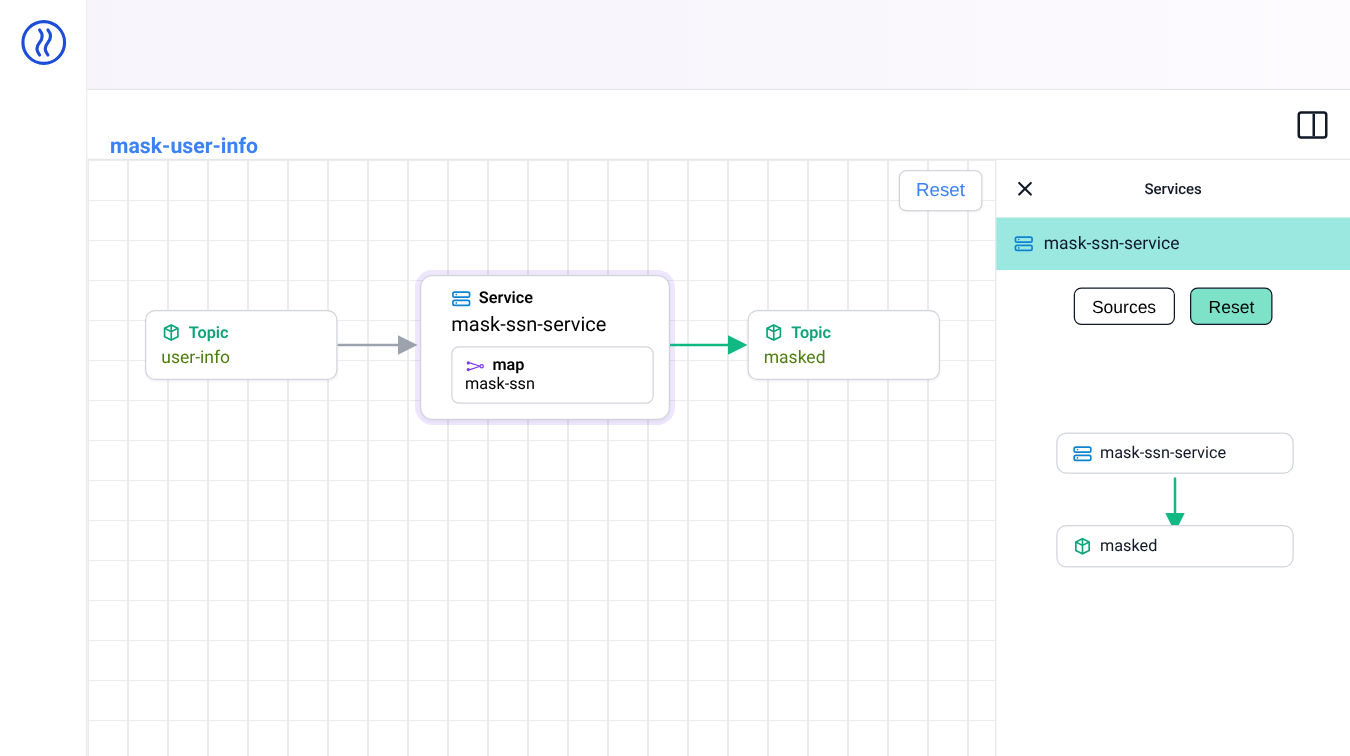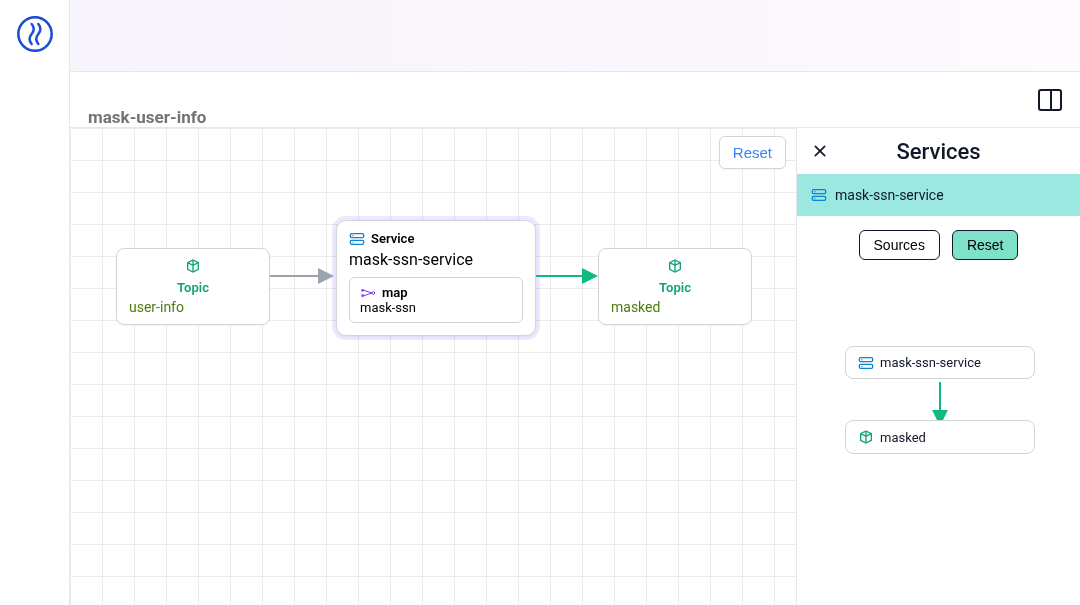--- a/index.html
+++ b/index.html
@@ -50,21 +50,21 @@
     border-bottom: 1px solid #e5e7eb;
     display: flex;
     align-items: center;
     padding: 0 18px;
     justify-content: space-between;
     background: #fff;
   }
   .title-bar h1 {
     font-size: 17px;
     font-weight: 700;
-    color: #737373;
+    color: #3b82f6;
     margin-top: 34px;
   }
   .panel-toggle {
     width: 24px;
     height: 22px;
     border: 2px solid #111827;
     border-radius: 3px;
     position: relative;
     cursor: pointer;
     background: #fff;
@@ -114,39 +114,38 @@
     padding: 9px 12px;
     box-shadow: 0 1px 2px rgba(0,0,0,0.05);
   }
   .node .kind {
     display: flex;
     align-items: center;
     gap: 6px;
     font-size: 13px;
     font-weight: 600;
     margin-bottom: 4px;
-    flex-direction: column;
   }
   .node .kind.topic { color: #0ea37a; }
   .node .name {
     font-size: 14px;
     color: #4d7c0f;
   }
 
   .icon-cube { width: 16px; height: 16px; }
   .icon-service { width: 16px; height: 14px; }
   .icon-map { width: 16px; height: 14px; }
 
   .service-node {
     position: absolute;
     width: 200px;
     background: #fff;
     border: 1px solid #d1d5db;
     border-radius: 10px;
-    padding: 10px 12px 12px 12px;
+    padding: 10px 12px 12px 24px;
     
     box-shadow: 0 0 0 4px rgba(124,58,237,0.12), 0 1px 3px rgba(0,0,0,0.06);
   }
   .service-node .kind.service { margin-bottom: 4px; }
   .service-inner {
     margin-top: 8px;
     border: 1px solid #d1d5db;
     border-radius: 6px;
     padding: 7px 10px;
     background: #fff;
@@ -168,21 +167,21 @@
     border-left: 1px solid #e5e7eb;
   }
   .sp-header {
     height: 46px;
     display: flex;
     align-items: center;
     justify-content: center;
     position: relative;
   }
   .sp-header .title {
-    font-size: 22px;
+    font-size: 12px;
     font-weight: 500;
     color: #111827;
   }
   .sp-close {
     position: absolute;
     left: 12px;
     top: 50%;
     transform: translateY(-50%);
     width: 22px; height: 22px;
     background: transparent;

